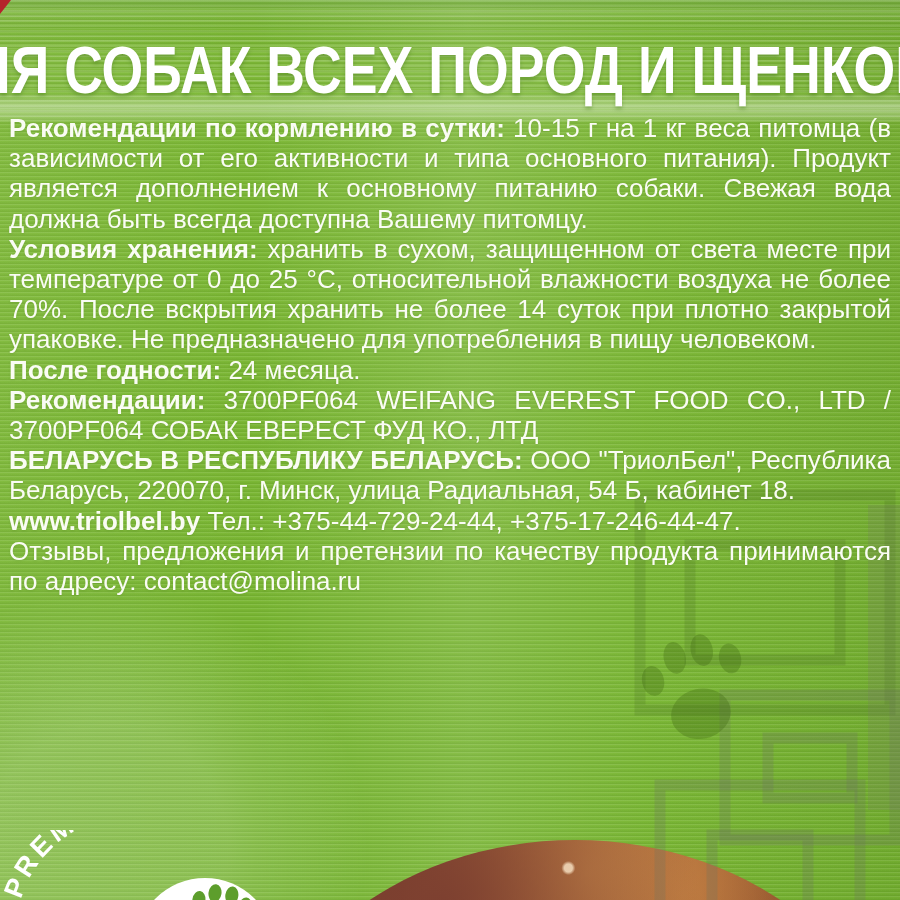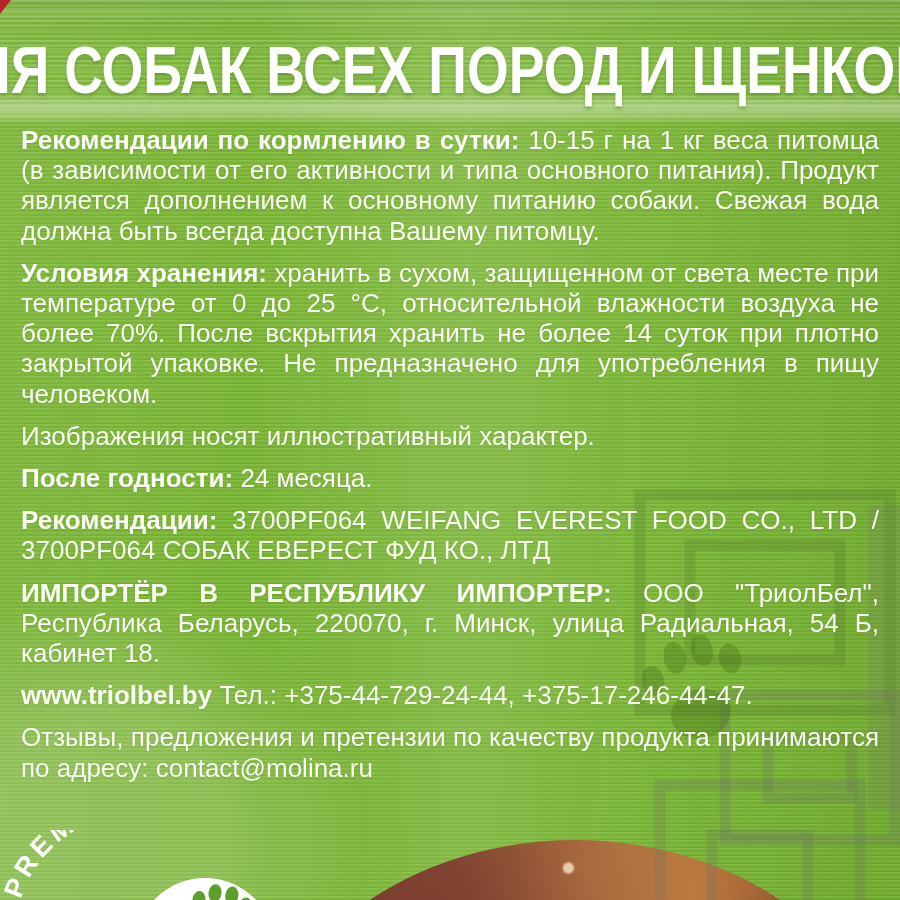--- a/index.html
+++ b/index.html
@@ -38,21 +38,21 @@
     transform: scale(0.88, 1.08); transform-origin: 0 0;
     text-shadow: 0 2px 4px rgba(80,130,35,0.45);
     z-index:4;
   }
   .label-text {
     position:absolute; left:9px; top:113px; width:882px;
     color:#fafcf4; font-size:26px; line-height:30.2px;
     text-align:justify; z-index:3;
     text-shadow: 0 1px 2px rgba(90,140,40,0.30);
   }
-  .label-text p { margin:12px; }
+  .label-text p { margin:0; }
   .label-text b { font-weight:bold; }
   .meat {
     position:absolute; left:243px; top:840px; width:664px; height:560px;
     border-radius:50%;
     background:
       radial-gradient(circle at 26% 3%, rgba(255,240,215,0.95) 0 5px, rgba(255,240,215,0) 8px),
       radial-gradient(circle at 49% 5%, rgba(250,230,200,0.8) 0 4px, rgba(250,230,200,0) 7px),
       radial-gradient(circle at 30% 12%, #7d4030 0%, rgba(125,64,48,0) 38%),
       radial-gradient(circle at 52% 6%, #c98a4a 0%, rgba(201,138,74,0) 30%),
       radial-gradient(circle at 66% 10%, #b5703a 0%, rgba(181,112,58,0) 40%),
@@ -93,24 +93,23 @@
       <ellipse cx="658" cy="672" rx="11" ry="15"></ellipse>
       <ellipse cx="684" cy="654" rx="11" ry="16"></ellipse>
       <ellipse cx="712" cy="652" rx="11" ry="16"></ellipse>
       <ellipse cx="738" cy="666" rx="11" ry="15"></ellipse>
     </g>
   </svg>
 
   <div class="label-text">
     <p><b>Рекомендации по кормлению в сутки:</b><span> 10-15 г на 1 кг веса питомца (в зависимости от его активности и типа основного питания). Продукт является дополнением к основному питанию собаки. Свежая вода должна быть всегда доступна Вашему питомцу.</span></p>
     <p><b>Условия хранения:</b><span> хранить в сухом, защищенном от света месте при температуре от 0 до 25 °С, относительной влажности воздуха не более 70%. После вскрытия хранить не более 14 суток при плотно закрытой упаковке. Не предназначено для употребления в пищу человеком.</span></p>
-    <p><b></b><span>Изображения носят иллюстративный характер.</span></p>
     <p><b>После годности:</b><span> 24 месяца.</span></p>
     <p><b>Рекомендации:</b><span> 3700PF064 WEIFANG EVEREST FOOD CO., LTD / 3700PF064 СОБАК ЕВЕРЕСТ ФУД КО., ЛТД</span></p>
-    <p><b>ИМПОРТЁР В РЕСПУБЛИКУ ИМПОРТЕР:</b><span> ООО "ТриолБел", Республика Беларусь, 220070, г. Минск, улица Радиальная, 54 Б, кабинет 18.</span></p>
+    <p><b>БЕЛАРУСЬ В РЕСПУБЛИКУ БЕЛАРУСЬ:</b><span> ООО "ТриолБел", Республика Беларусь, 220070, г. Минск, улица Радиальная, 54 Б, кабинет 18.</span></p>
     <p><b>www.triolbel.by</b><span> Тел.: +375-44-729-24-44, +375-17-246-44-47.</span></p>
     <p><b></b><span>Отзывы, предложения и претензии по качеству продукта принимаются по адресу: contact@molina.ru</span></p>
   </div>
 
   <svg class="badge-svg" width="340" height="70" viewBox="0 830 340 70">
     <defs>
       <path id="premArc" d="M 18 912 A 118 118 0 0 1 248 902"></path>
     </defs>
     <circle cx="205" cy="948" r="70" fill="#ffffff"></circle>
     <g fill="#5d9e2c" transform="rotate(8 220 915)">

